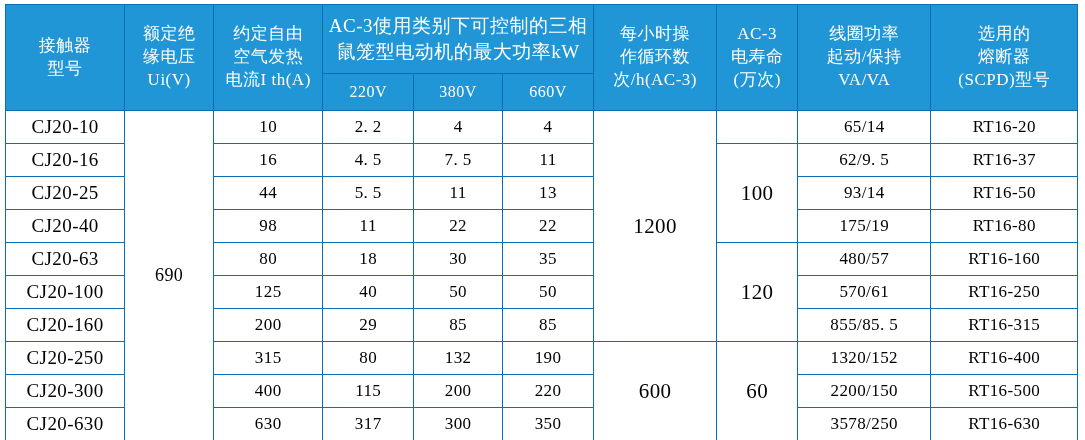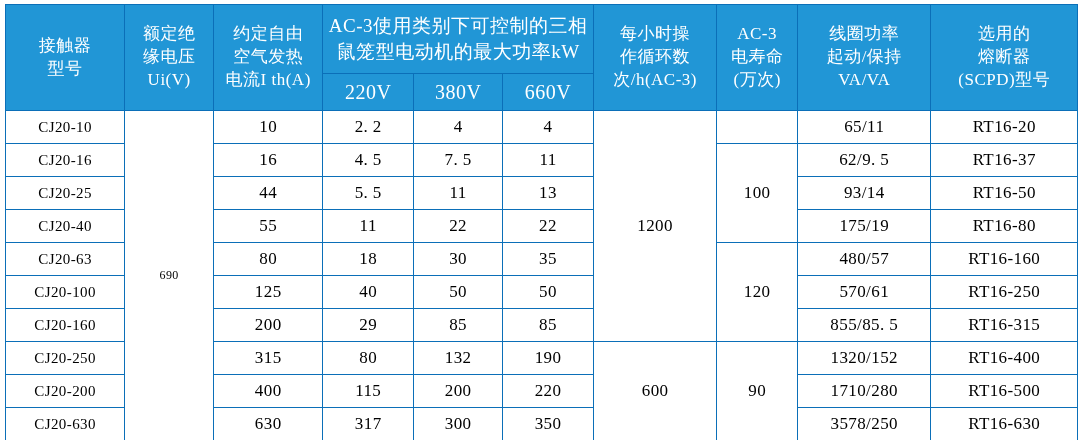--- a/index.html
+++ b/index.html
@@ -39,46 +39,46 @@
     color: #ffffff;
     font-size: 17px;
     line-height: 1.35;
     letter-spacing: 0.5px;
   }
   thead td.hdr-main {
     height: 104px;
   }
   thead td.hdr-sub {
     height: 36px;
-    font-size: 20px;
+    font-size: 16px;
   }
   thead td.hdr-group {
     height: 68px;
     font-size: 19px;
   }
   .hdr-line {
     display: block;
   }
   
   tbody td {
     font-size: 17px;
     height: 32px;
     color: #000000;
     background: #ffffff;
     letter-spacing: 0.4px;
   }
   tbody td.model {
-    font-size: 15px;
+    font-size: 19px;
     font-family: Liberation Serif, serif;
   }
   tbody td.volt {
-    font-size: 12px;
+    font-size: 18px;
   }
   tbody td.cycles, tbody td.life {
-    font-size: 17px;
+    font-size: 21px;
     text-align: center;
   }
   
 </style>
 </head>
 <body>
 
 <div class="table-wrap">
   <table class="spec">
     <colgroup>
@@ -143,21 +143,21 @@
     <tbody>
       <tr>
         <td class="model">CJ20-10</td>
         <td class="volt" rowspan="10">690</td>
         <td>10</td>
         <td>2. 2</td>
         <td>4</td>
         <td>4</td>
         <td class="cycles" rowspan="7">1200</td>
         <td class="life" rowspan="1"></td>
-        <td>65/11</td>
+        <td>65/14</td>
         <td>RT16-20</td>
       </tr>
       <tr>
         <td class="model">CJ20-16</td>
         <td>16</td>
         <td>4. 5</td>
         <td>7. 5</td>
         <td>11</td>
         <td class="life" rowspan="3">100</td>
         <td>62/9. 5</td>
@@ -167,21 +167,21 @@
         <td class="model">CJ20-25</td>
         <td>44</td>
         <td>5. 5</td>
         <td>11</td>
         <td>13</td>
         <td>93/14</td>
         <td>RT16-50</td>
       </tr>
       <tr>
         <td class="model">CJ20-40</td>
-        <td>55</td>
+        <td>98</td>
         <td>11</td>
         <td>22</td>
         <td>22</td>
         <td>175/19</td>
         <td>RT16-80</td>
       </tr>
       <tr>
         <td class="model">CJ20-63</td>
         <td>80</td>
         <td>18</td>
@@ -209,31 +209,31 @@
         <td>855/85. 5</td>
         <td>RT16-315</td>
       </tr>
       <tr>
         <td class="model">CJ20-250</td>
         <td>315</td>
         <td>80</td>
         <td>132</td>
         <td>190</td>
         <td class="cycles" rowspan="3">600</td>
-        <td class="life" rowspan="3">90</td>
+        <td class="life" rowspan="3">60</td>
         <td>1320/152</td>
         <td>RT16-400</td>
       </tr>
       <tr>
-        <td class="model">CJ20-200</td>
+        <td class="model">CJ20-300</td>
         <td>400</td>
         <td>115</td>
         <td>200</td>
         <td>220</td>
-        <td>1710/280</td>
+        <td>2200/150</td>
         <td>RT16-500</td>
       </tr>
       <tr>
         <td class="model">CJ20-630</td>
         <td>630</td>
         <td>317</td>
         <td>300</td>
         <td>350</td>
         <td>3578/250</td>
         <td>RT16-630</td>

